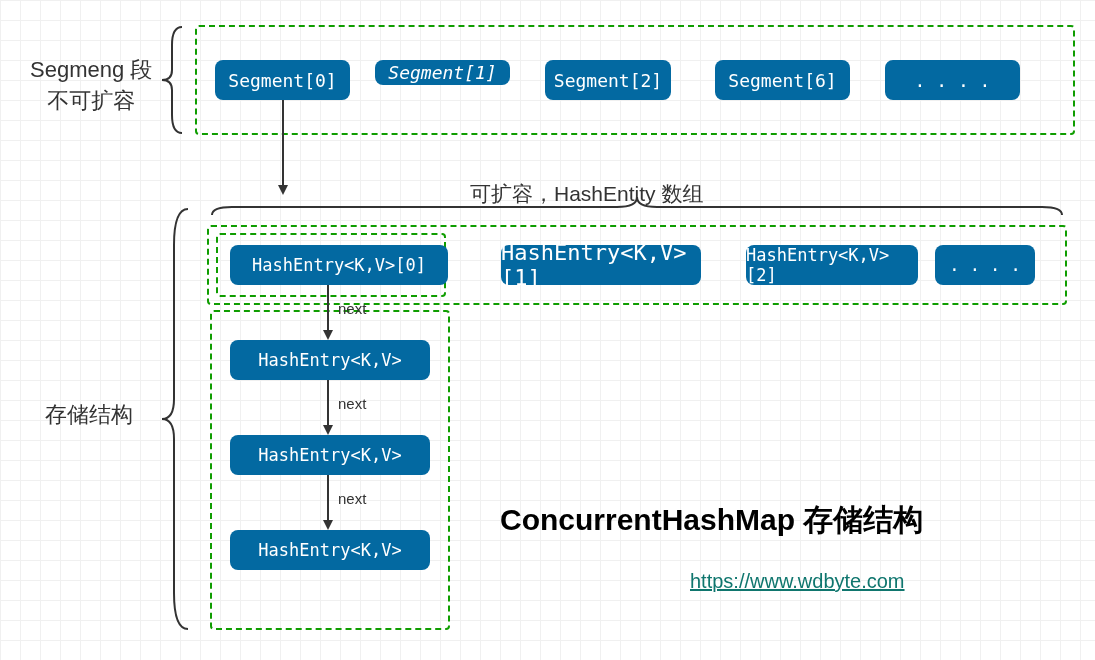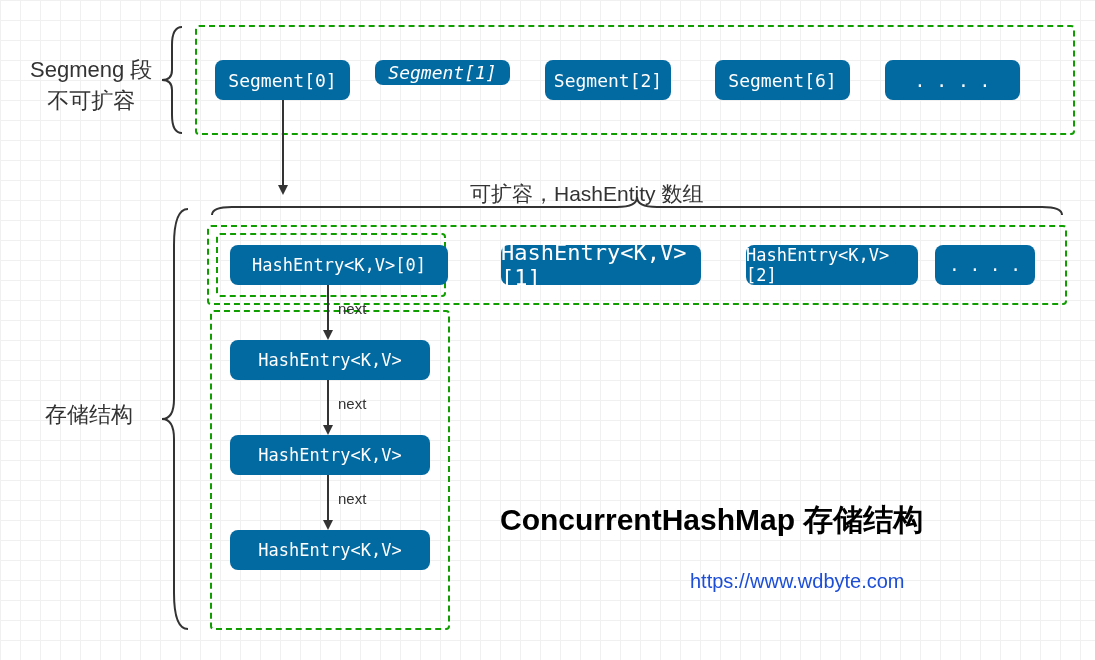--- a/index.html
+++ b/index.html
@@ -44,21 +44,22 @@
 }
 .title {
   position: absolute;
   font-size: 30px;
   font-weight: bold;
   color: #000;
 }
 .url {
   position: absolute;
   font-size: 20px;
-  color: #1d4ed8;
+  color: #0f766e;
+  text-decoration: underline;
 }
 .brace {
   position: absolute;
   color: #333;
 }
 </style>
 </head>
 <body>
 
 <div class="label" style="left:30px; top:55px; text-align:center;">

